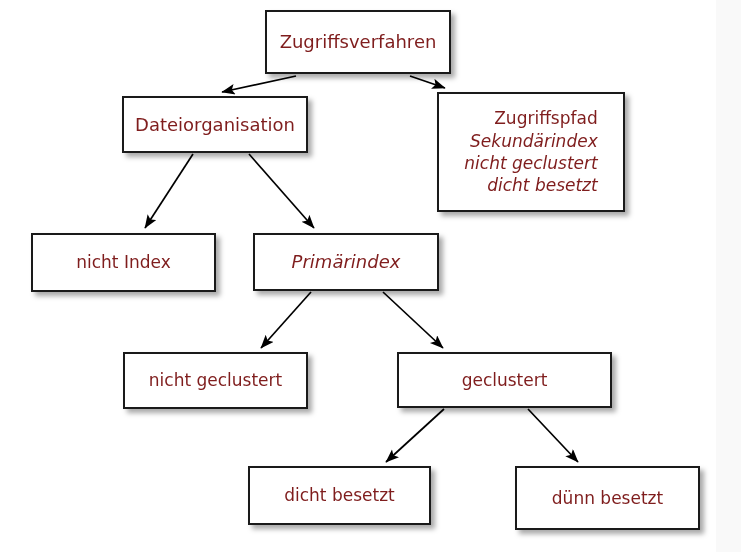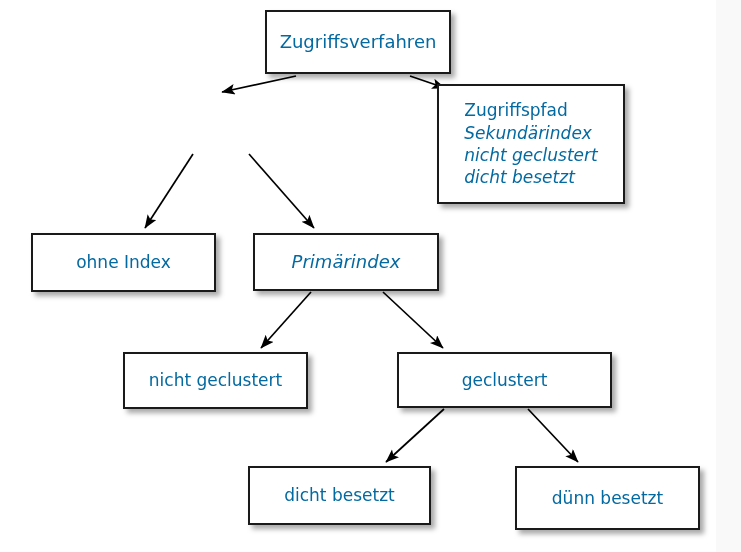--- a/index.html
+++ b/index.html
@@ -32,22 +32,22 @@
   }
   .node {
     position: absolute;
     box-sizing: border-box;
     background: #ffffff;
     border: 2px solid #1a1a1a;
     box-shadow: 4px 4px 5px rgba(0,0,0,0.34);
     display: flex;
     align-items: center;
     justify-content: center;
-    text-align: left;
-    color: #0369a1;
+    text-align: right;
+    color: #7f1d1d;
     z-index: 3;
   }
   .node .lines {
     display: block;
     line-height: 1.32;
   }
   .ln {
     display: block;
     white-space: nowrap;
   }
@@ -82,33 +82,38 @@
       <line x1="528" y1="409" x2="578" y2="462"></line>
     </g>
   </svg>
 
   <div class="node fs18" style="left:265px; top:10px; width:186px; height:64px;">
     <span class="lines">
       <span class="ln">Zugriffsverfahren</span>
     </span>
   </div>
 
+  <div class="node fs18" style="left:122px; top:96px; width:186px; height:57px;">
+    <span class="lines">
+      <span class="ln">Dateiorganisation</span>
+    </span>
+  </div>
 
-  <div class="node fs17" style="left:437px; top:84px; width:188px; height:120px;">
+  <div class="node fs17" style="left:437px; top:92px; width:188px; height:120px;">
     <span class="lines">
       <span class="ln">Zugriffspfad</span>
       <span class="ln italic">Sekundärindex</span>
       <span class="ln italic">nicht geclustert</span>
       <span class="ln italic">dicht besetzt</span>
     </span>
   </div>
 
   <div class="node fs17" style="left:31px; top:233px; width:185px; height:59px;">
     <span class="lines">
-      <span class="ln">ohne Index</span>
+      <span class="ln">nicht Index</span>
     </span>
   </div>
 
   <div class="node fs18" style="left:253px; top:233px; width:186px; height:58px;font-style:italic;">
     <span class="lines">
       <span class="ln">Primärindex</span>
     </span>
   </div>
 
   <div class="node fs17" style="left:123px; top:352px; width:185px; height:57px;">

